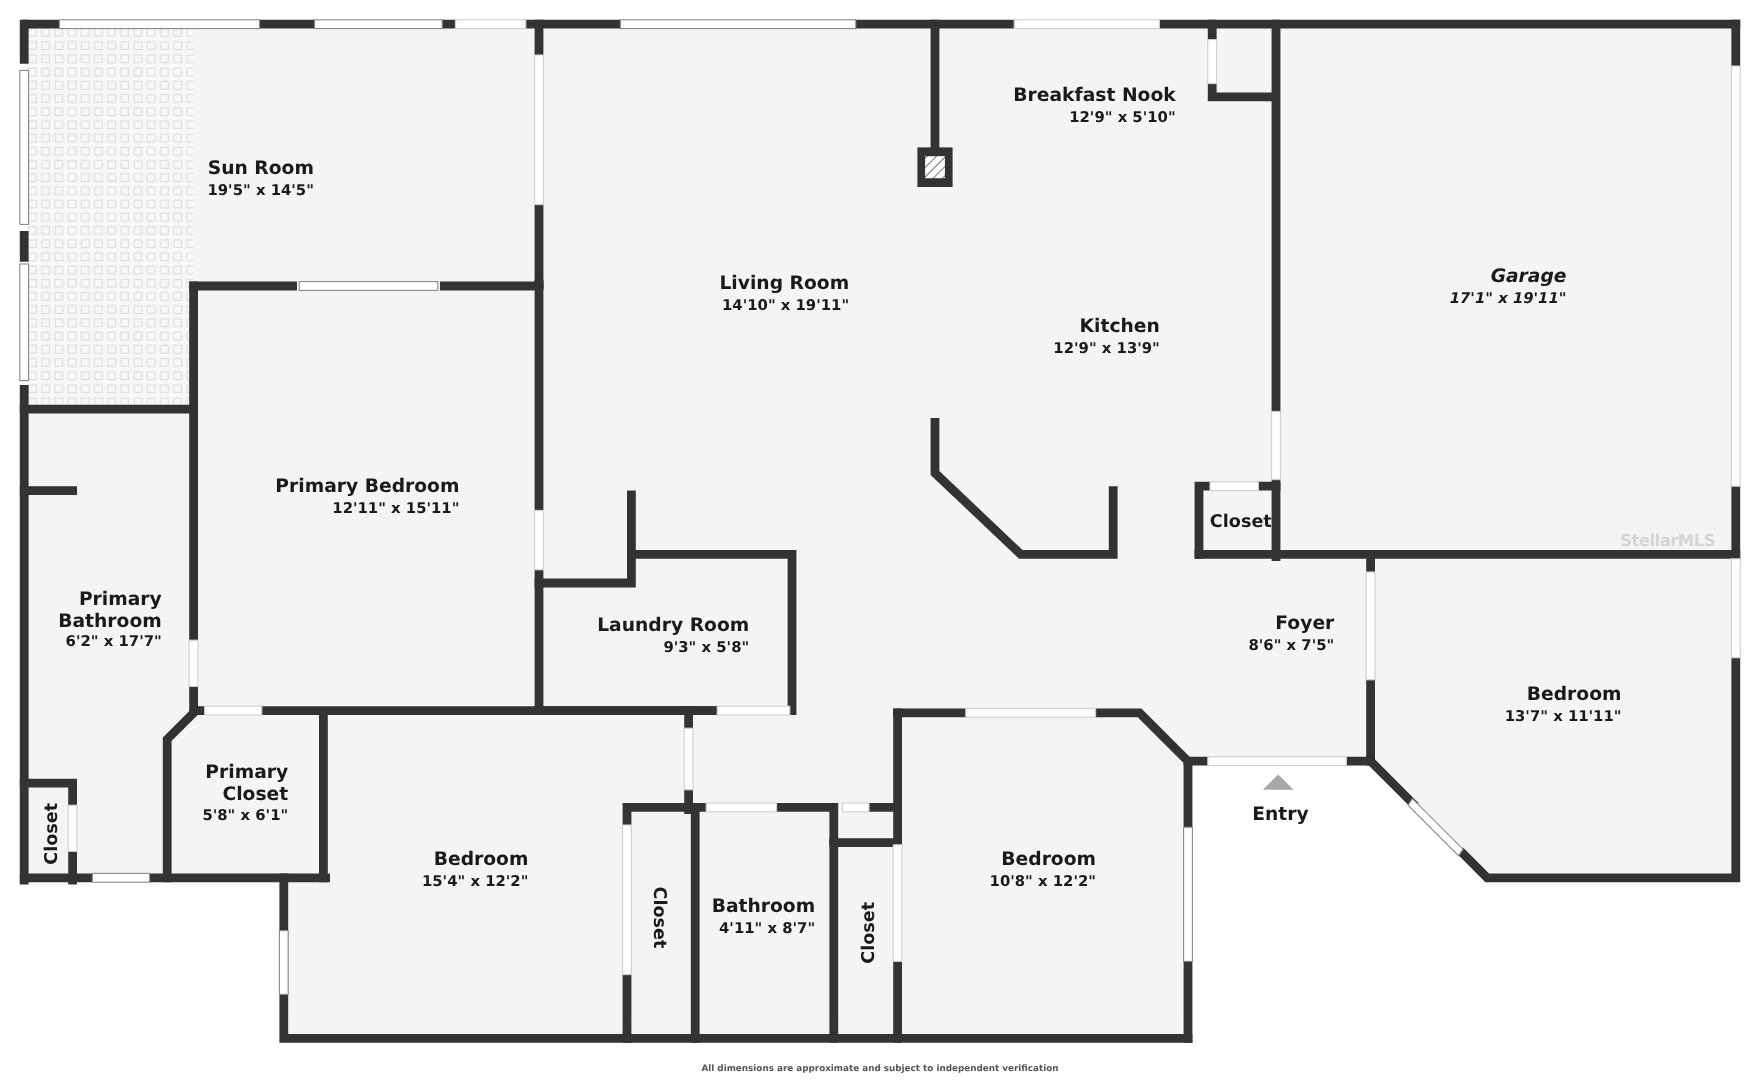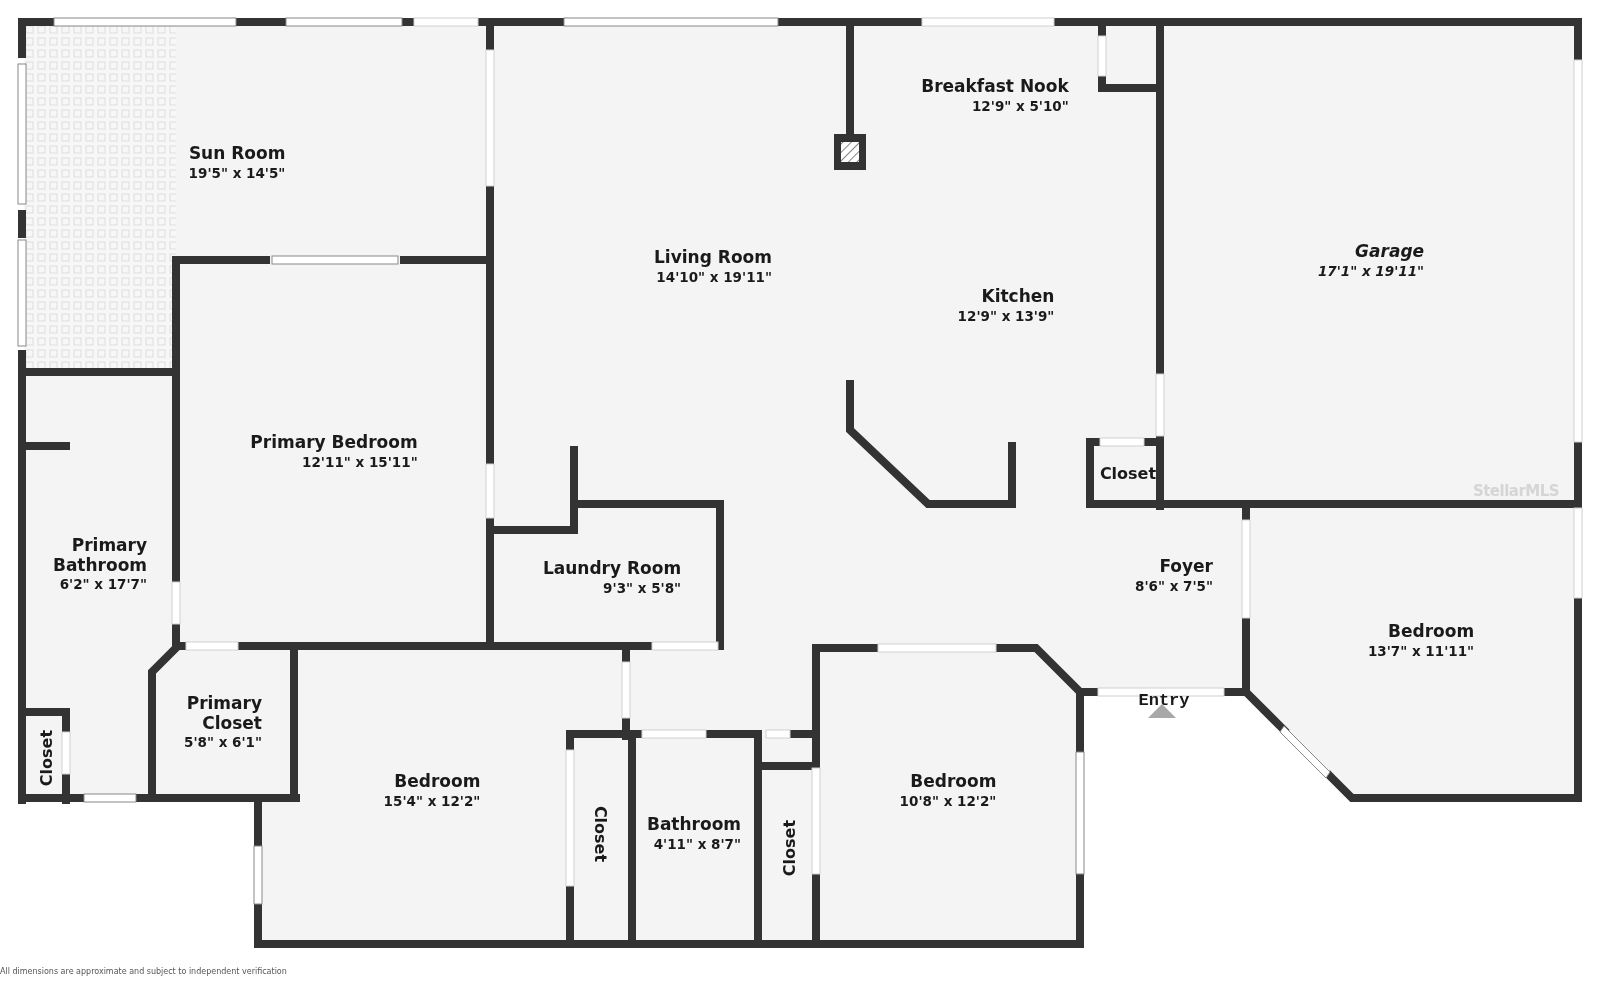--- a/index.html
+++ b/index.html
@@ -7,22 +7,22 @@
          font-family: "DejaVu Sans", "Liberation Sans", sans-serif; }
   #plan { position: absolute; left: 0; top: 0; width: 1600px; height: 984px; }
   .label { position: absolute; transform: translate(-50%, -50%); text-align: right;
            color: #1a1a1a; white-space: nowrap; line-height: 1.15; }
   .label .name { font-weight: bold; font-size: 17px; display: block; }
   .label .dim  { font-weight: bold; font-size: 13.5px; display: block; margin-top: 2px; }
   .label.small .name { font-size: 16px; }
   .vlabel { position: absolute; transform: translate(-50%, -50%) rotate(-90deg);
             font-weight: bold; font-size: 16px; color: #1a1a1a; white-space: nowrap; }
   .vlabel.cw { transform: translate(-50%, -50%) rotate(90deg); }
-  .footer { position: absolute; left: 0; width: 1600px; top: 971px; text-align: left;
-            font-size: 8px; color: #555; transform: translateY(-50%); }
+  .footer { position: absolute; left: 0; width: 1600px; top: 971px; text-align: center;
+            font-size: 8px; color: #555; transform: translateY(-50%); font-weight: bold; }
   .watermark { position: absolute; left: 1516px; top: 491px; transform: translate(-50%, -50%);
                font-size: 15px; color: rgba(200,200,200,0.7); font-weight: bold; letter-spacing: -0.5px; }
   .entry-label { position: absolute; transform: translate(-50%, -50%); font-weight: bold;
                  font-size: 17px; color: #1a1a1a; }
 </style>
 </head>
 <body>
 
 <svg id="plan" viewBox="0 0 1600 984" xmlns="http://www.w3.org/2000/svg">
   <defs>
@@ -207,16 +207,16 @@
   <span class="dim">10'8" x 12'2"</span>
 </div>
 
 <div class="label small" style="left:1128px; top:474px;">
   <span class="name">Closet</span>
 </div>
 <div class="vlabel" style="left:46px; top:758px;">Closet</div>
 <div class="vlabel cw" style="left:600px; top:834px;">Closet</div>
 <div class="vlabel" style="left:789px; top:848px;">Closet</div>
 
-<div class="entry-label" style="left:1164px; top:700px;font-family:Liberation Mono, monospace;">Entry</div>
+<div class="entry-label" style="left:1164px; top:740px;">Entry</div>
 
 <div class="watermark">StellarMLS</div>
 <div class="footer">All dimensions are approximate and subject to independent verification</div>
 
 </body></html>

